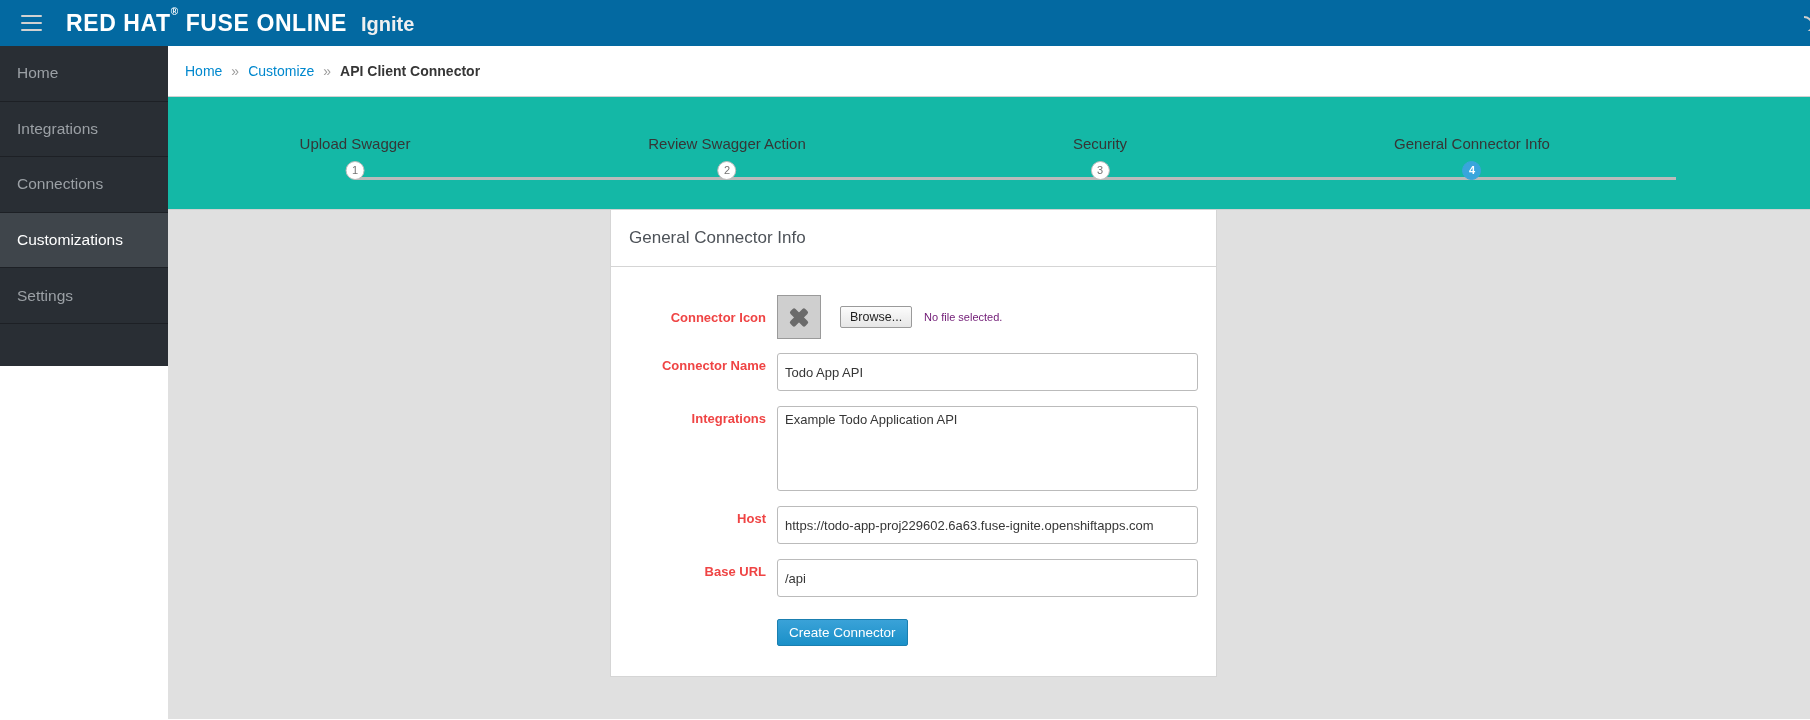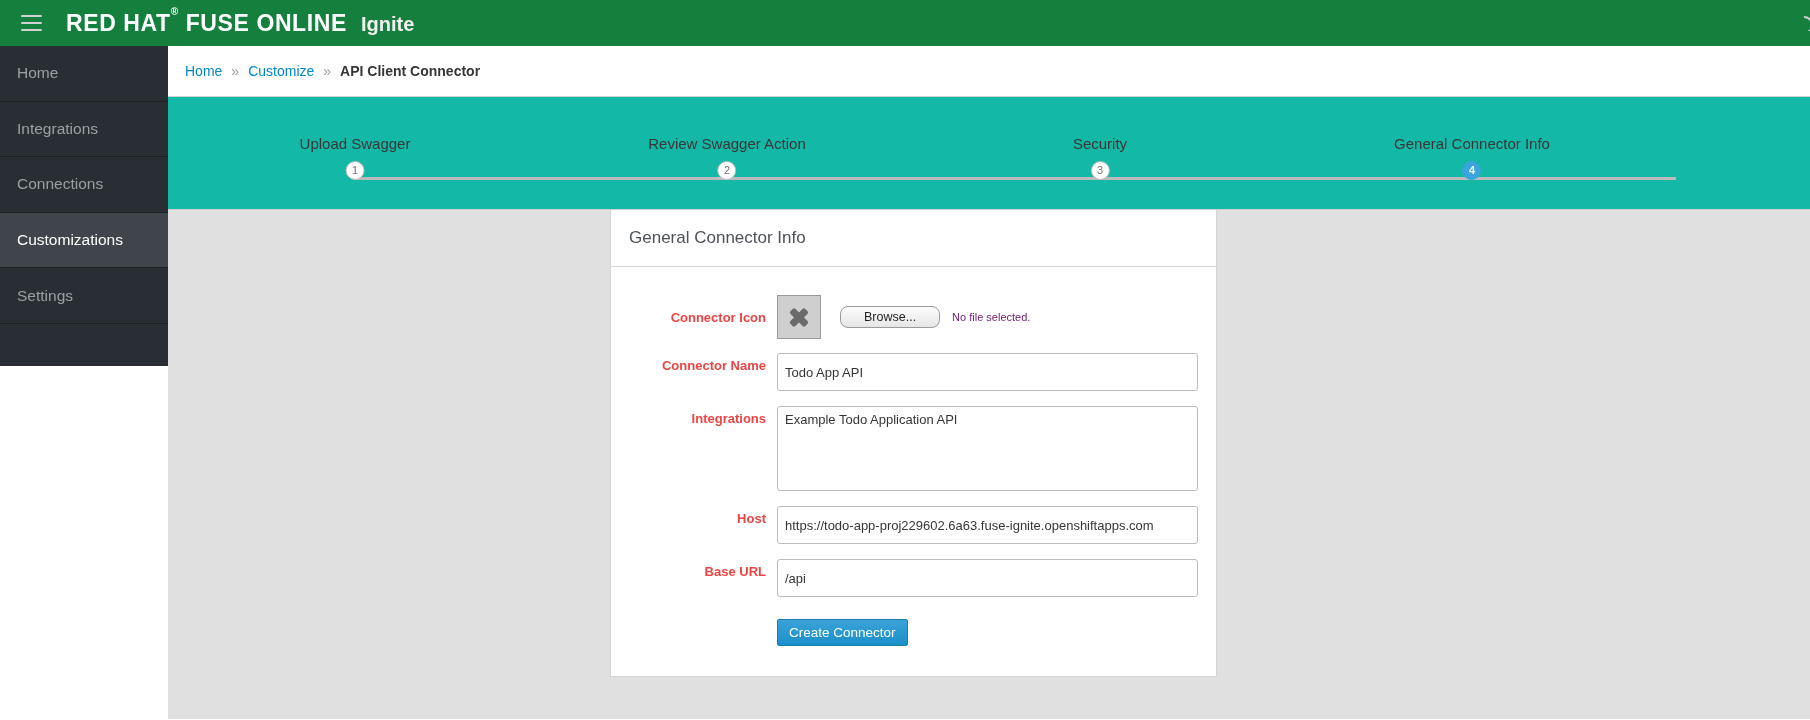--- a/index.html
+++ b/index.html
@@ -10,21 +10,21 @@
     overflow: hidden;
     background: #fff;
     font-family: "Liberation Sans", sans-serif;
     -webkit-font-smoothing: antialiased;
   }
 
   
   .navbar {
     position: absolute; top: 0; left: 0;
     width: 1810px; height: 46px;
-    background: #15803d;
+    background: #0369a1;
     display: flex; align-items: center;
   }
   .hamburger {
     width: 46px; height: 46px;
     display: flex; flex-direction: column;
     align-items: center; justify-content: center;
     margin-left: 8px;
     cursor: pointer;
   }
   .hamburger span {
@@ -251,24 +251,24 @@
   }
   .broken-x::before { transform: translateX(-50%) rotate(45deg); }
   .broken-x::after  { transform: translateX(-50%) rotate(-45deg); }
   .file-wrap {
     display: flex; align-items: center;
     margin-left: 19px;
   }
   .browse-btn {
     background: linear-gradient(#fcfcfc, #e6e6e6);
     border: 1px solid #9a9a9a;
-    border-radius: 8px;
+    border-radius: 2px;
     font-size: 12.5px;
     color: #1f1f1f;
-    padding: 3px 23px;
+    padding: 3px 9px;
     font-family: "Liberation Sans", sans-serif;
     cursor: pointer;
   }
   .file-status {
     margin-left: 12px;
     font-size: 11px;
     color: #701a75;
   }
   .btn-row {
     display: flex;

